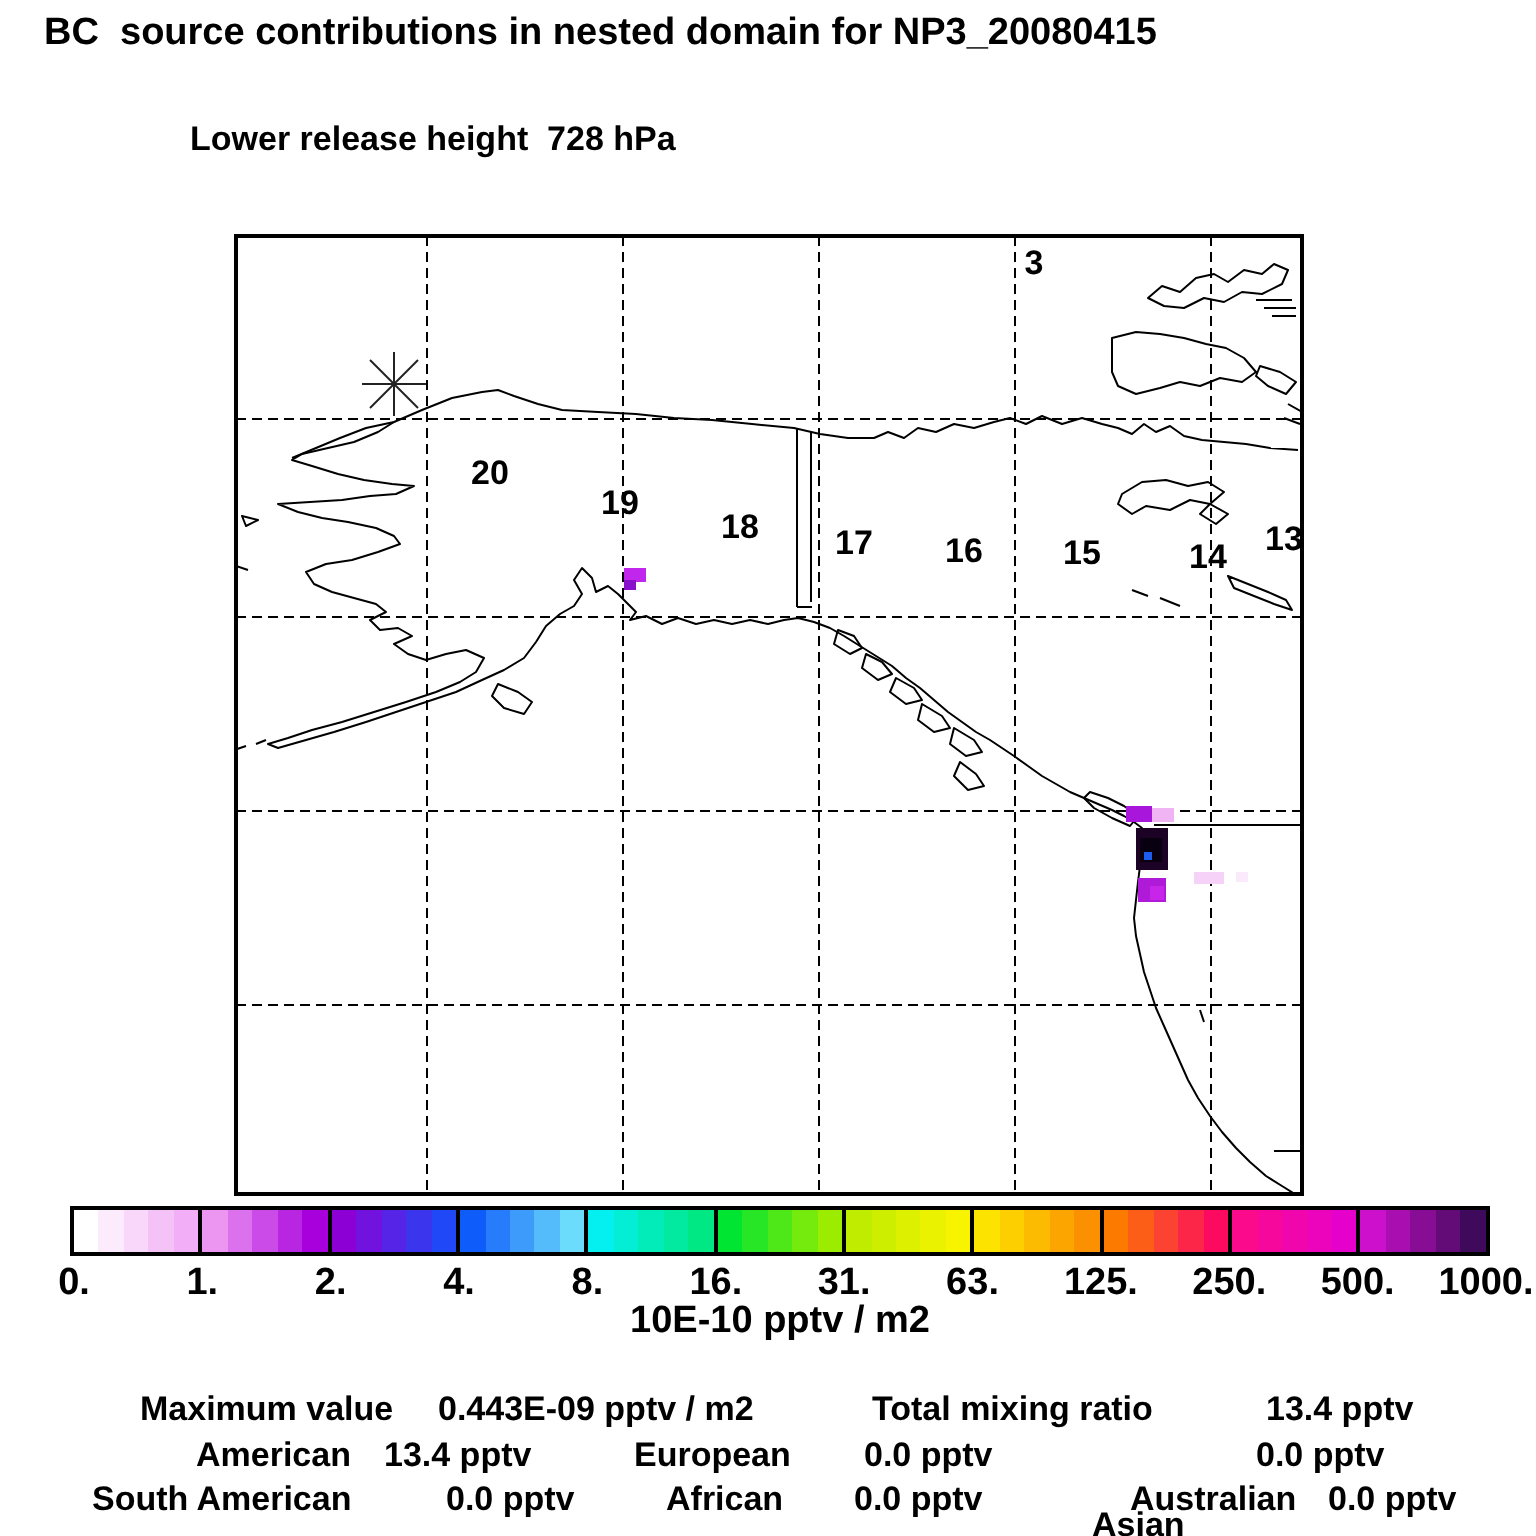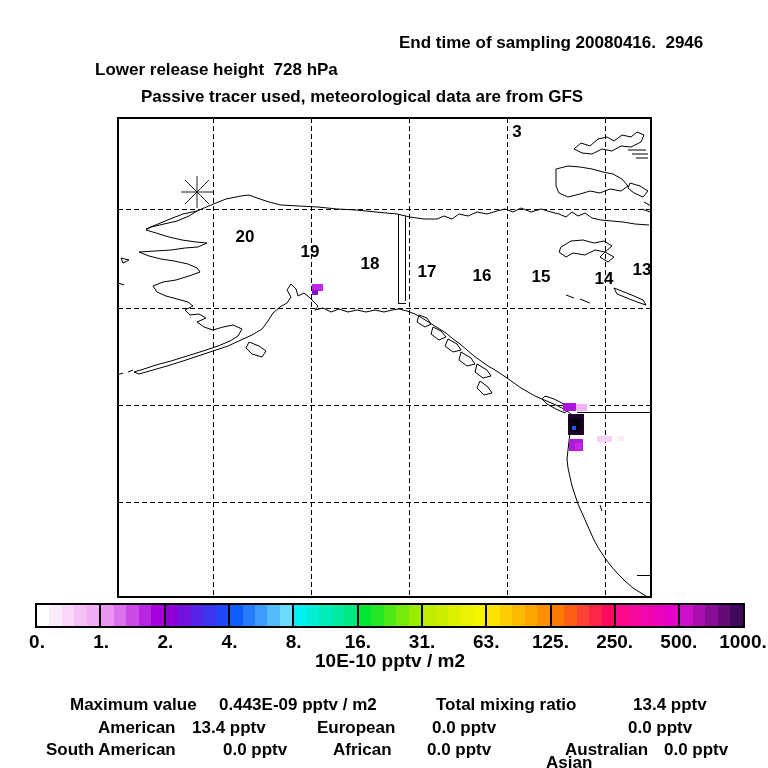--- a/index.html
+++ b/index.html
@@ -16,23 +16,22 @@
   #colorbar .cell{flex:1 1 auto;height:100%;}
   #colorbar .segstart{border-left:2px solid #000;}
   svg text{font-family:"Liberation Sans","DejaVu Sans",sans-serif;font-weight:bold;
            font-size:17px;fill:#000;text-anchor:middle;}
 </style>
 </head>
 <body>
 
 <div class="page">
 
-  <div class="abs hline" style="left:399px;top:33px;">End time of sampling 20080416.  2946</div>
+  <div class="abs title" style="left:22px;top:6px;">BC  source contributions in nested domain for NP3_20080415</div>
   <div class="abs hline" style="left:95px;top:60px;">Lower release height  728 hPa</div>
-  <div class="abs hline" style="left:141px;top:87px;">Passive tracer used, meteorological data are from GFS</div>
 
   <svg id="map-svg" width="768" height="768" viewBox="0 0 768 768">
     <defs>
       <clipPath id="mapclip">
           <rect x="118" y="118" width="533" height="479"></rect>
         </clipPath>
     </defs>
 
     <g id="grid-g" clip-path="url(#mapclip)" stroke="#000" stroke-width="1" stroke-dasharray="5 3" shape-rendering="crispEdges">
         <line x1="118" x2="651" y1="209.5" y2="209.5"></line>

